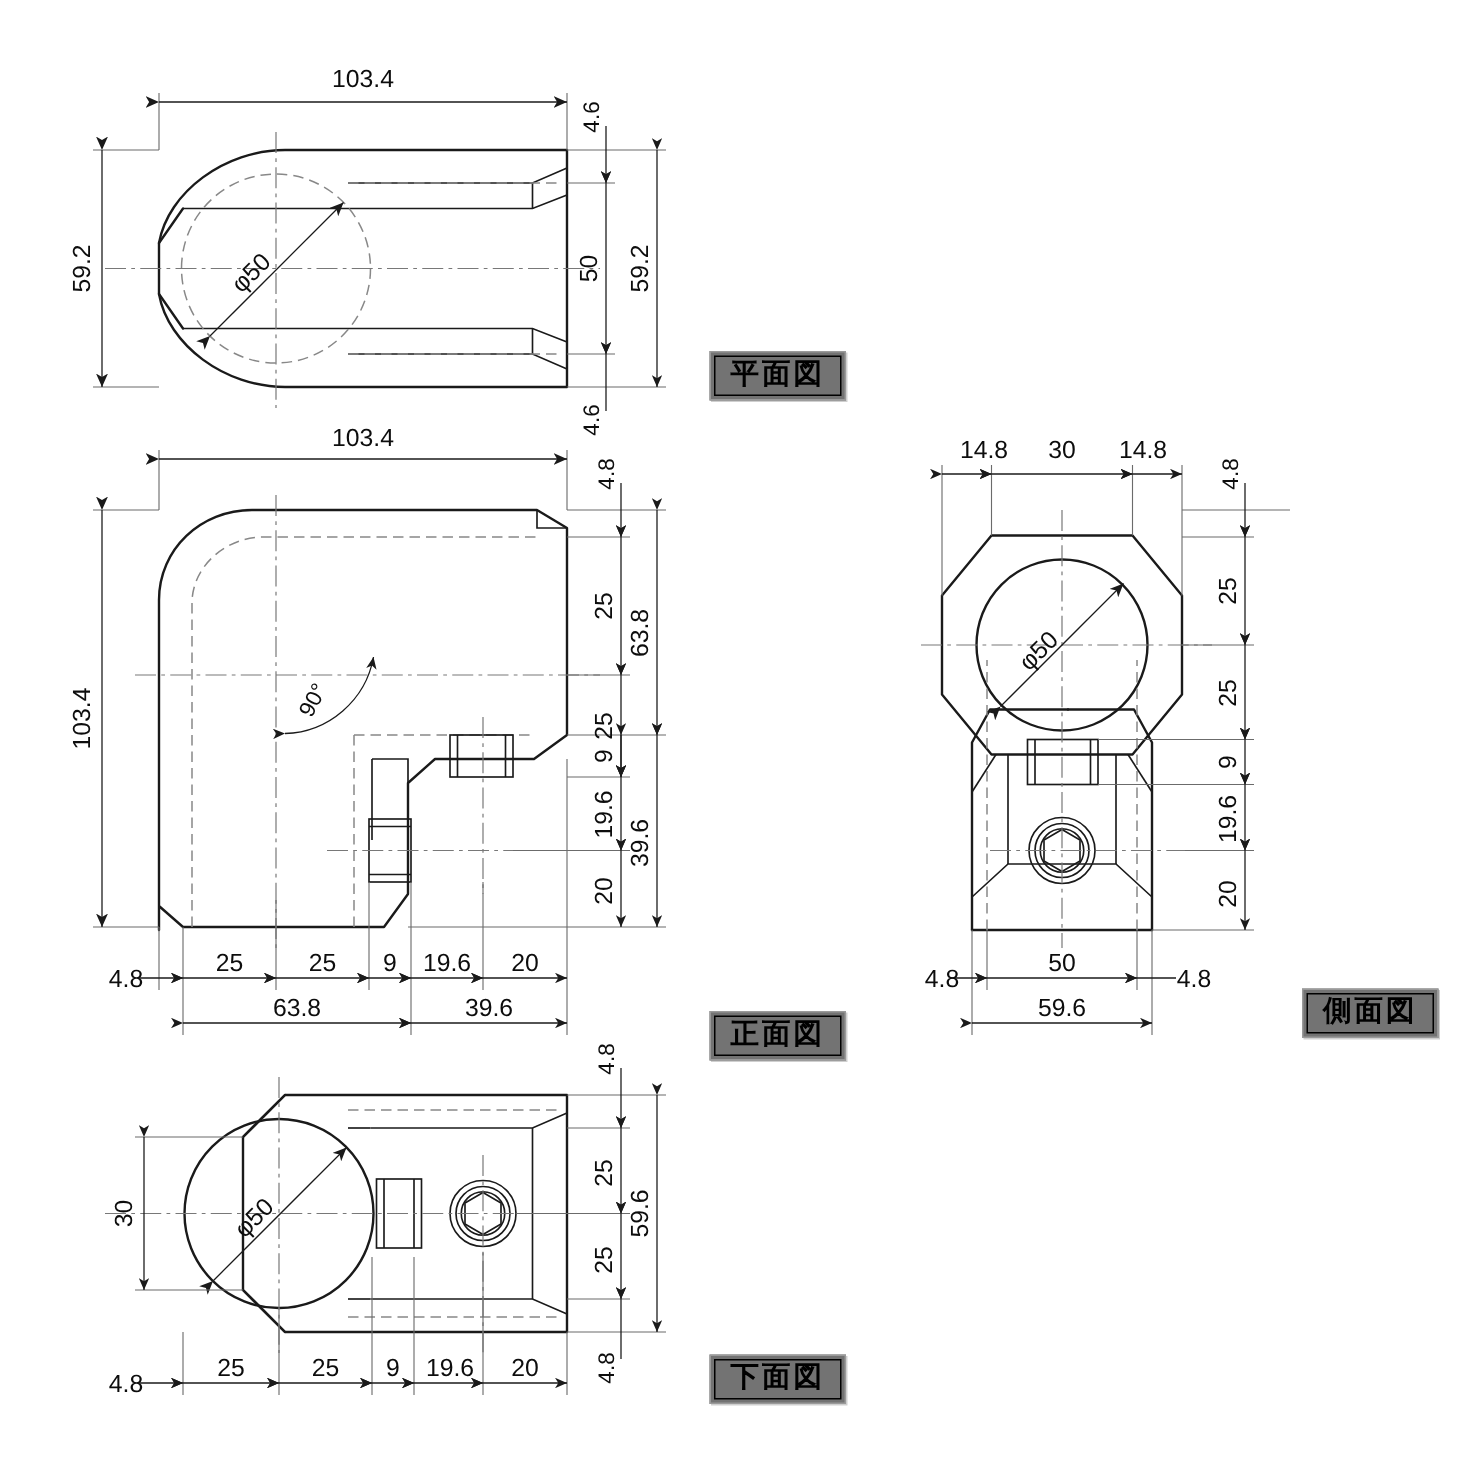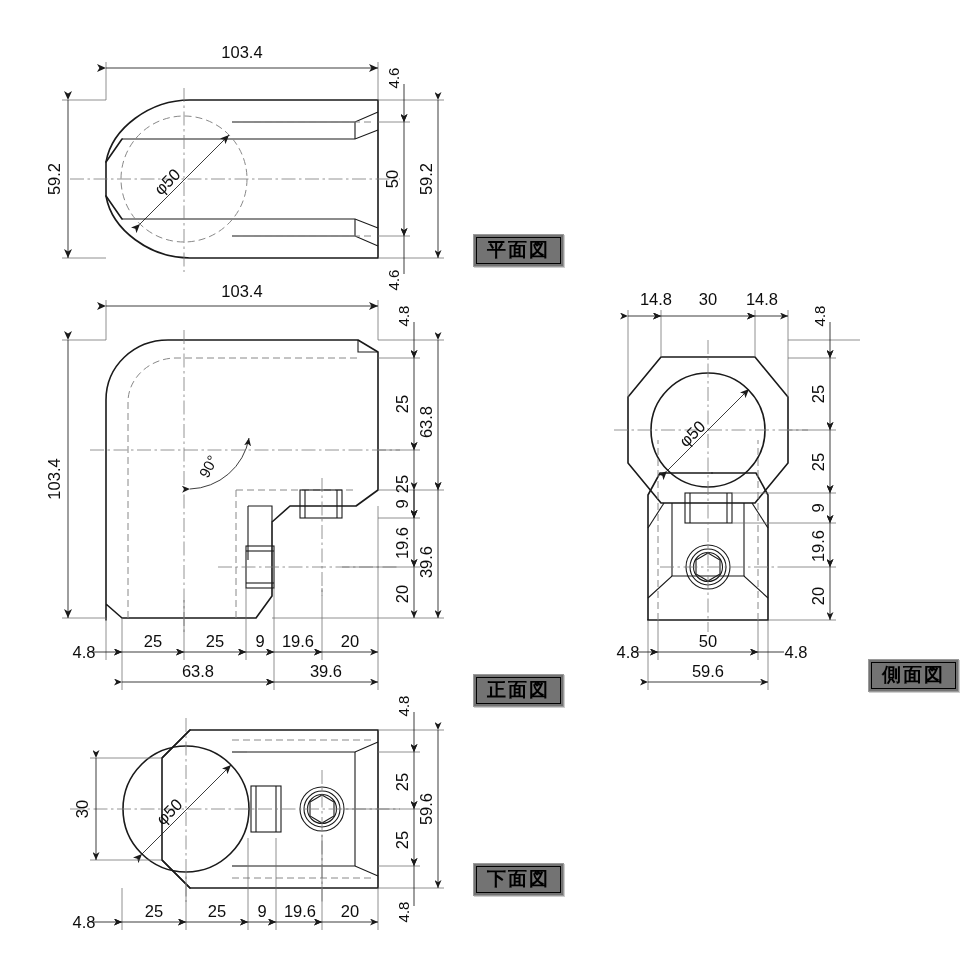--- a/index.html
+++ b/index.html
@@ -449,17 +449,17 @@
 
 <div class="viewlabel" style="left:473px;top:234px;">
   <div class="inner">平面図</div>
 </div>
 <div class="viewlabel" style="left:473px;top:659px;margin-top:15px;">
   <div class="inner">正面図</div>
 </div>
 <div class="viewlabel" style="left:868px;top:659px;">
   <div class="inner">側面図</div>
 </div>
-<div class="viewlabel" style="left:473px;top:863px;">
+<div class="viewlabel" style="left:473px;top:903px;">
   <div class="inner">下面図</div>
 </div>
 
 </div>
 
 </body></html>

